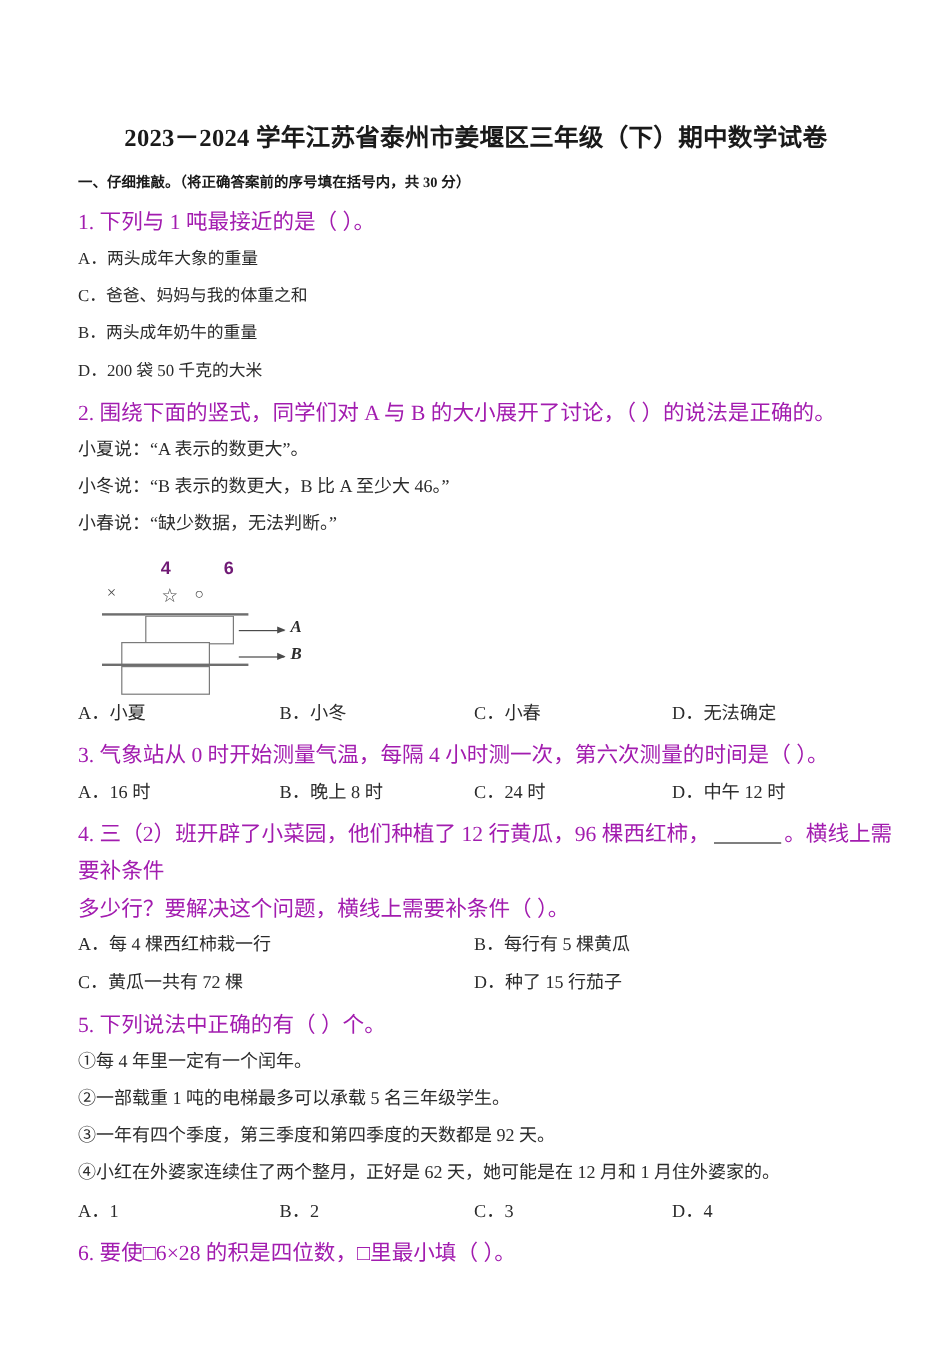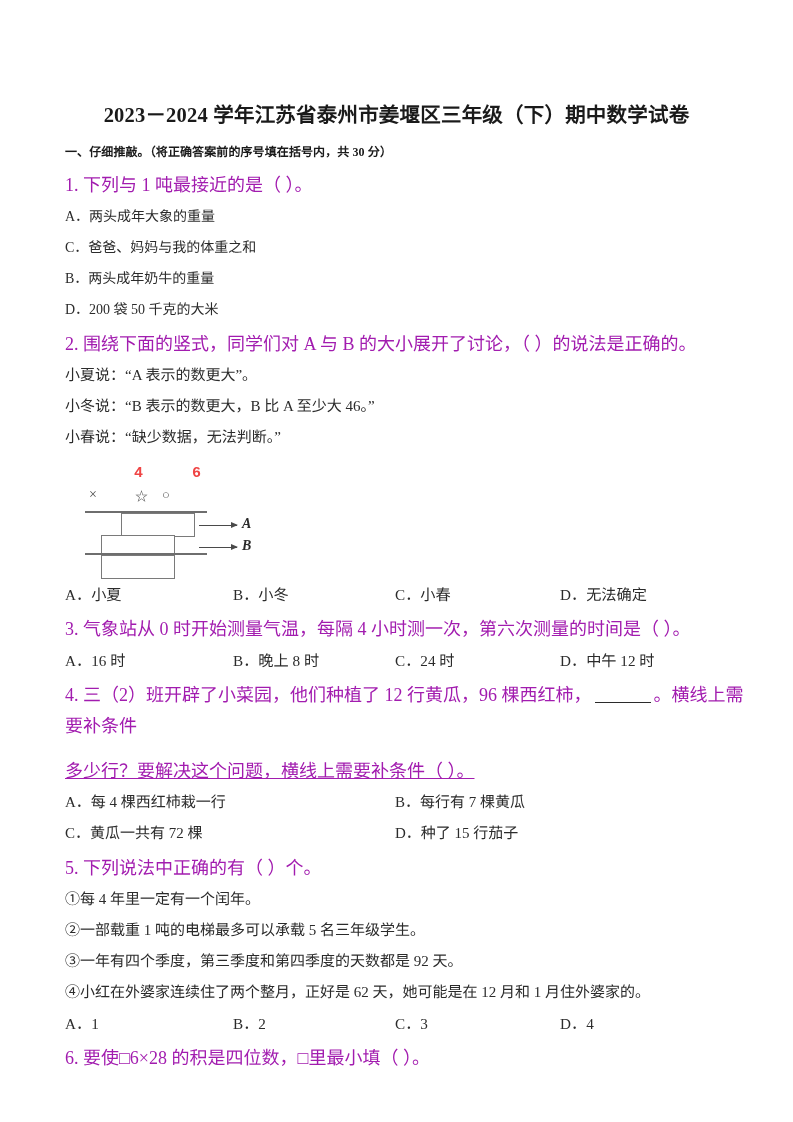--- a/index.html
+++ b/index.html
@@ -27,21 +27,21 @@
 
   .section-head{
     font-size:12px;font-weight:bold;color:#1a1a1a;
     margin:0 0 10px 0;letter-spacing:.1px;
   }
 
   .q{
     font-size:18px;line-height:31px;color:#a21caf;
     margin:0;
   }
-  .q + .q{margin-top:14px;text-decoration:underline;}
+  .q + .q{margin-top:0;}
 
   .q-block{margin-top:4px;}
 
   .opt-line{
     font-size:14px;line-height:31px;color:#2b2b2b;
   }
 
   
   .opts4{
     display:flex;font-size:15.2px;line-height:31px;color:#2b2b2b;
@@ -67,23 +67,23 @@
   }
 
   
   .figure{
     position:relative;
     width:240px;height:108px;
     margin:12px 0 6px 14px;
   }
   .fig-digits{
     position:absolute;left:55px;top:0;
-    font-size:15px;font-weight:bold;color:#ef4444;
+    font-size:15px;font-weight:bold;color:#701a75;
     letter-spacing:20px;
-    font-family:Liberation Mono, monospace;
+    font-family:Liberation Sans, sans-serif;
   }
   .fig-oprow{
     position:absolute;left:10px;top:22px;
     font-size:14px;color:#4a4a4a;
     width:120px;
   }
   .fig-oprow .mul{position:absolute;left:0;top:0;}
   .fig-oprow .star{position:absolute;left:46px;top:-1px;font-size:13px;}
   .fig-oprow .circ{position:absolute;left:73px;top:0;font-size:13px;}
 
@@ -189,21 +189,21 @@
     </div>
 
     <div class="q-block">
       <p class="q">
         <span>4.</span>
         <span>三（2）班开辟了小菜园，他们种植了 12 行黄瓜，96 棵西红柿，</span><span class="blank-ul"></span><span>。横线上需要补条件</span>
       </p>
       <p class="q">多少行？要解决这个问题，横线上需要补条件（        ）。</p>
       <div class="opts2">
         <span>A．每 4 棵西红柿栽一行</span>
-        <span>B．每行有 7 棵黄瓜</span>
+        <span>B．每行有 5 棵黄瓜</span>
       </div>
       <div class="opts2">
         <span>C．黄瓜一共有 72 棵</span>
         <span>D．种了 15 行茄子</span>
       </div>
     </div>
 
     <div class="q-block">
       <p class="q">
         <span>5.</span>

